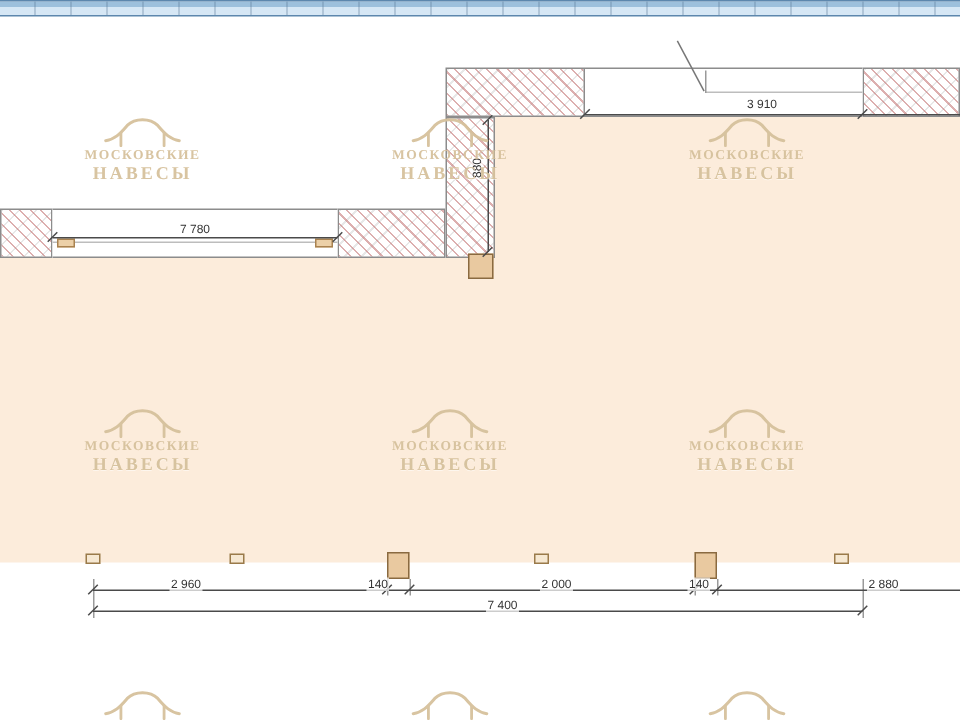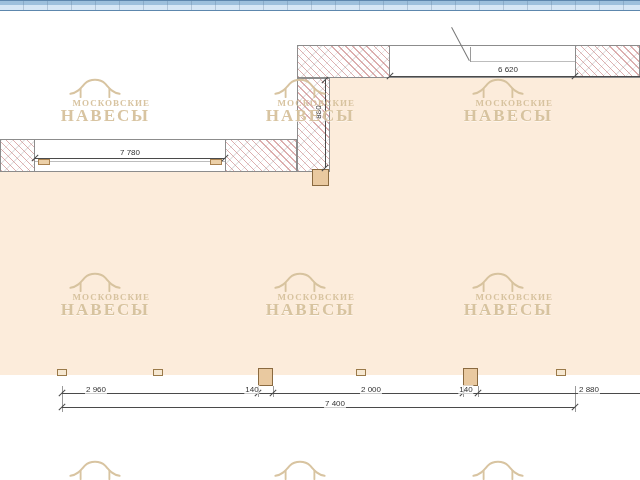--- a/index.html
+++ b/index.html
@@ -51,25 +51,25 @@
     position:absolute; font-size:8px; line-height:9px; color:#333;
     transform:translateX(-50%); white-space:nowrap;
     background:rgba(255,255,255,.72); padding:0 1px;
   }
   .dimlabel.vert { transform:translate(-50%,-50%) rotate(-90deg); }
 
   .leader { position:absolute; height:0; border-top:1px solid #777;
             transform-origin:left top; }
 
   
-  .wm { position:absolute; width:110px; text-align:right; color:#d6c19c; opacity:.95; }
+  .wm { position:absolute; width:110px; text-align:center; color:#d6c19c; opacity:.95; }
   .wm svg { display:block; margin:0 auto; }
   .wm-t1 { font-family:"Liberation Serif", serif; font-weight:bold; font-size:9px;
            letter-spacing:1px; line-height:10px; }
-  .wm-t2 { font-family:"Liberation Serif", serif; font-weight:bold; font-size:17px;
+  .wm-t2 { font-family:"Liberation Serif", serif; font-weight:bold; font-size:12px;
            letter-spacing:2px; line-height:17px; margin-top:-1px;
            text-shadow:0 1px 0 rgba(255,255,255,.55); }
 </style>
 </head>
 <body>
 
 <div id="stage">
 
   <div class="peach" style="left:0;top:172px;width:640px;height:203px"></div>
   <div class="peach" style="left:330px;top:78px;width:310px;height:95px"></div>
@@ -105,41 +105,41 @@
   <div class="column" style="left:463px;top:368px;width:15px;height:18px"></div>
 
   <div class="dimh" style="left:35px;top:158px;width:190px"></div>
   <div class="tick" style="left:35px;top:158px"></div>
   <div class="tick" style="left:225px;top:158px"></div>
   <div class="dimlabel" style="left:130px;top:148px">7 780</div>
 
   <div class="dimh" style="left:390px;top:76px;width:250px"></div>
   <div class="tick" style="left:390px;top:76px"></div>
   <div class="tick" style="left:575px;top:76px"></div>
-  <div class="dimlabel" style="left:508px;top:65px">6 620</div>
+  <div class="dimlabel" style="left:508px;top:65px">3 910</div>
 
   <div class="dimv" style="left:325px;top:80px;height:88px"></div>
   <div class="tick" style="left:325px;top:80px"></div>
   <div class="tick" style="left:325px;top:168px"></div>
   <div class="dimlabel vert" style="left:318px;top:112px">880</div>
 
   <div class="ext" style="left:62px;top:386px;height:26px"></div>
   <div class="ext" style="left:258px;top:386px;height:11px"></div>
   <div class="ext" style="left:273px;top:386px;height:11px"></div>
   <div class="ext" style="left:463px;top:386px;height:11px"></div>
   <div class="ext" style="left:478px;top:386px;height:11px"></div>
   <div class="ext" style="left:575px;top:386px;height:26px"></div>
 
   <div class="dimh" style="left:62px;top:393px;width:578px"></div>
   <div class="tick" style="left:62px;top:393px"></div>
   <div class="tick" style="left:258px;top:393px"></div>
   <div class="tick" style="left:273px;top:393px"></div>
   <div class="tick" style="left:463px;top:393px"></div>
   <div class="tick" style="left:478px;top:393px"></div>
-  <div class="dimlabel" style="left:96px;top:385px">2 960</div>
+  <div class="dimlabel" style="left:124px;top:385px">2 960</div>
   <div class="dimlabel" style="left:252px;top:385px">140</div>
   <div class="dimlabel" style="left:371px;top:385px">2 000</div>
   <div class="dimlabel" style="left:466px;top:385px">140</div>
   <div class="dimlabel" style="left:589px;top:385px">2 880</div>
 
   <div class="dimh" style="left:62px;top:407px;width:513px"></div>
   <div class="tick" style="left:62px;top:407px"></div>
   <div class="tick" style="left:575px;top:407px"></div>
   <div class="dimlabel" style="left:335px;top:399px">7 400</div>
 

